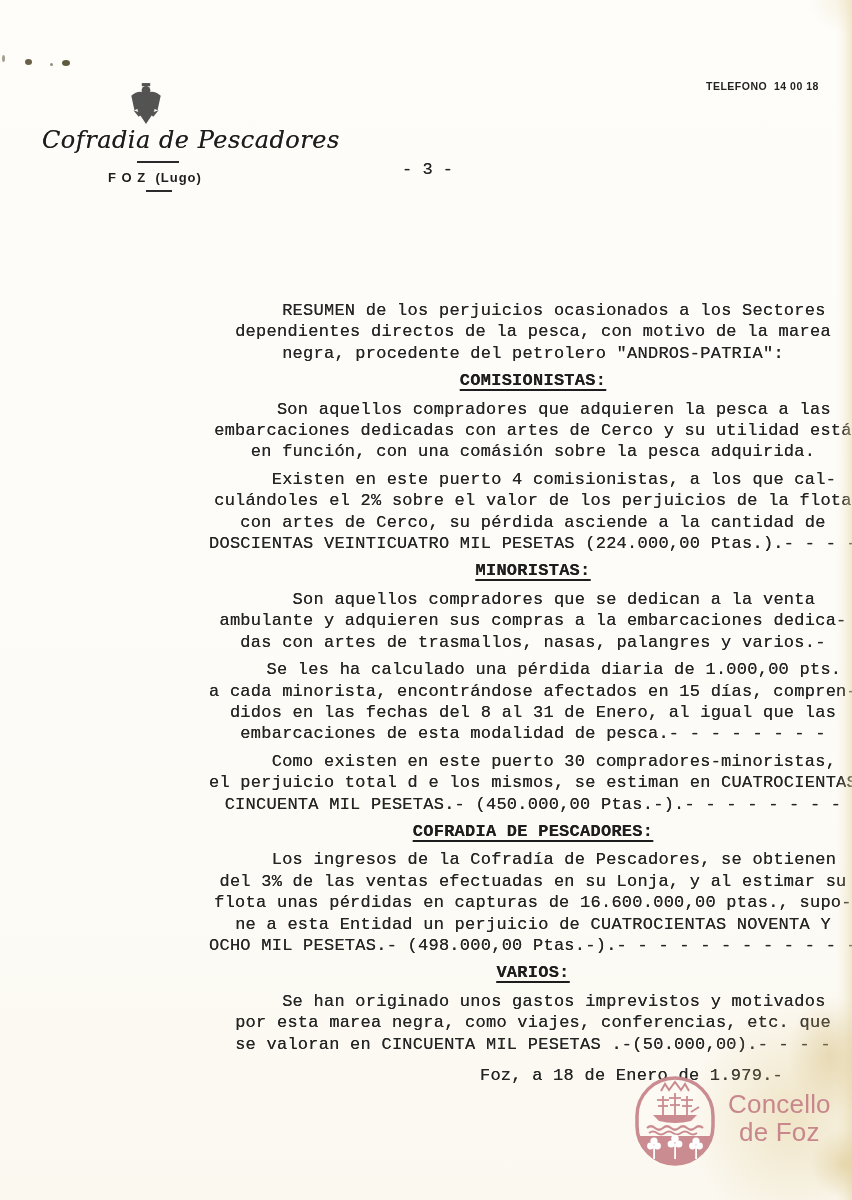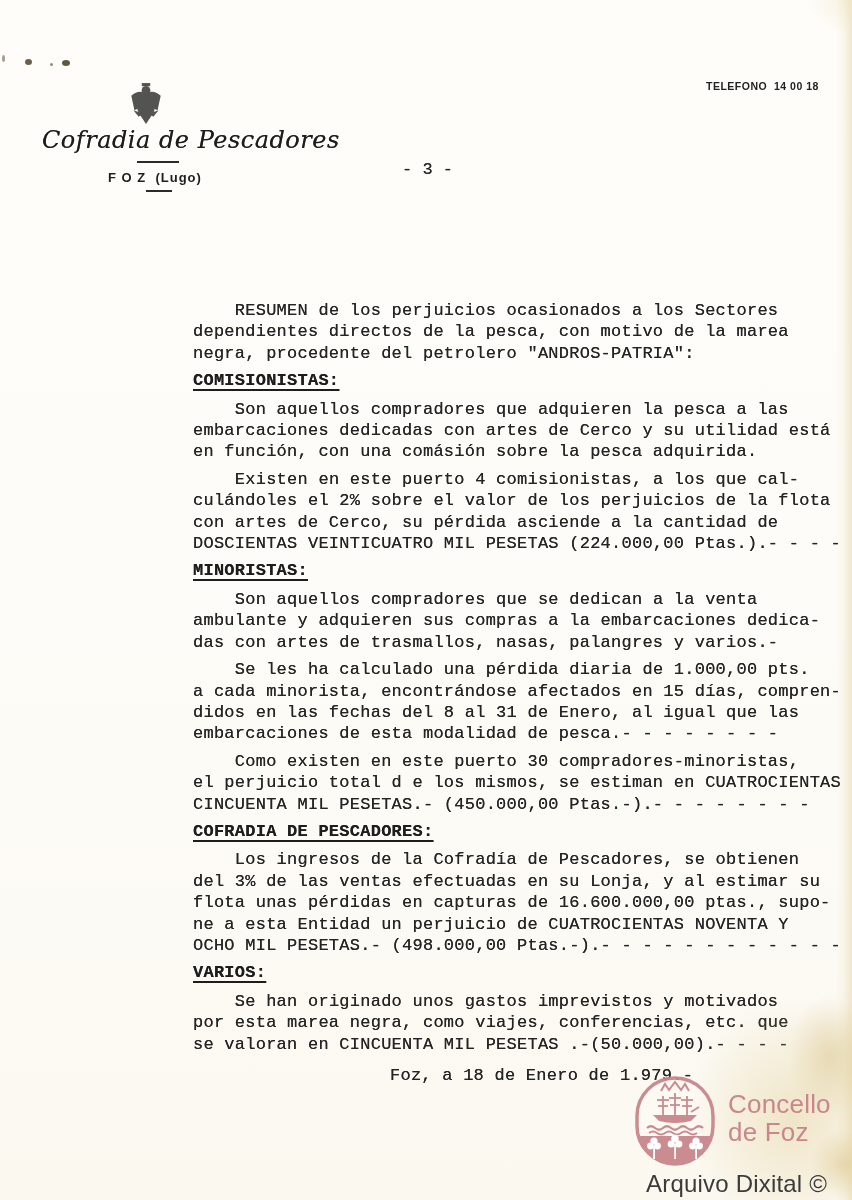--- a/index.html
+++ b/index.html
@@ -2,20 +2,21 @@
 <html><head>
 <meta charset="utf-8">
 <style>
   html,body{margin:0;padding:0;}
   .page{
     position:relative;
     width:852px;height:1200px;
     background:linear-gradient(180deg,#fefdfa 0%,#fdfbf6 70%,#fbf8f0 100%);
     overflow:hidden;
     font-family:"Liberation Sans",sans-serif;
+    text-align:center;
   }
   
   .page::after{
     content:"";position:absolute;inset:0;pointer-events:none;z-index:5;
     background:
       radial-gradient(150px 170px at 93% 93%, rgba(222,201,140,0.42), rgba(222,201,140,0) 70%),
       radial-gradient(60px 85px at 97.5% 88%, rgba(210,185,120,0.45), rgba(210,185,120,0) 72%),
       radial-gradient(45px 45px at 99% 97%, rgba(215,192,130,0.5), rgba(215,192,130,0) 75%),
       radial-gradient(55px 45px at 100% 0%, rgba(236,223,186,0.45), rgba(236,223,186,0) 80%),
       linear-gradient(to left, rgba(229,214,168,0.55) 0px, rgba(229,214,168,0.18) 8px, rgba(229,214,168,0) 16px);
@@ -188,15 +189,14 @@
         <circle cx="59.5" cy="72" r="3.4"></circle>
           <circle cx="66.5" cy="72" r="3.4"></circle>
           <circle cx="63" cy="67" r="3.6"></circle>
       </g>
     </g>
   </svg>
   <div class="wm-text">
     <div class="wm-line1">Concello</div>
     <div class="wm-line2"><span>de </span><b>Foz</b></div>
   </div>
-  <div class="credit">Arquivo Dixital ©</div>
 
 </div>
 
 </body></html>

